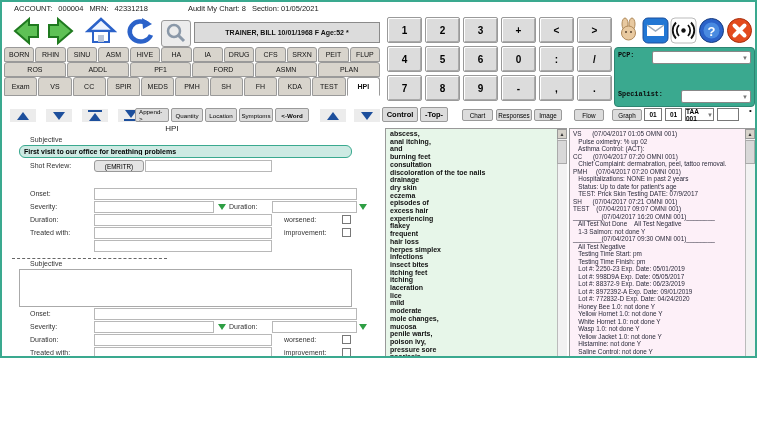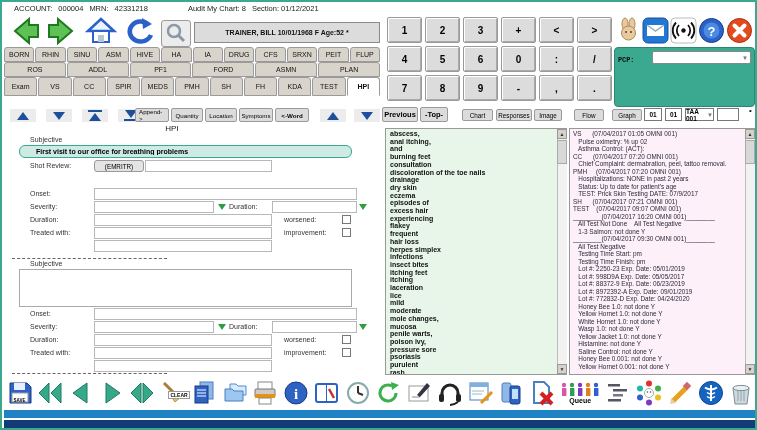--- a/index.html
+++ b/index.html
@@ -1,17 +1,17 @@
 <!DOCTYPE html>
 <html><head>
 <meta charset="utf-8">
 <style>
   * { margin:0; padding:0; box-sizing:border-box; }
   body { font-family:"Liberation Sans", sans-serif; background:#fff; }
-  #win { position:relative; width:757px; height:430px; border:2px solid #3aa98f; background:#fff; overflow:hidden; }
+  #win { position:relative; width:757px; height:358px; border:2px solid #3aa98f; background:#fff; overflow:hidden; }
 
   
   .statusbar { position:absolute; top:2px; left:12px; font-size:7.5px; color:#222; display:flex; gap:6px; align-items:center; }
   .statusbar .sp { width:28px; }
 
   
   .navicons { position:absolute; top:14px; left:5px; display:flex; gap:5px; align-items:center; }
   .srchbtn { width:30px; height:27px; background:#ececec; border:1px solid #9a9a9a; border-radius:3px; display:flex; align-items:center; justify-content:center; }
 
   .patientbar { position:absolute; left:192px; top:20px; width:186px; height:21px; background:#dcdcdc; border:1px solid #8a8a8a; display:flex; align-items:center; justify-content:center; font-size:7px; font-weight:bold; color:#111; }
@@ -26,21 +26,21 @@
   
   .tabrow { position:absolute; left:2px; width:377px; display:flex; }
   .tabrow1 { top:45px; height:15px; }
   .tabrow2 { top:60px; height:15px; }
   .tabrow3 { top:75px; height:19px; }
   .tab { flex:1; background:#d8d4cc; border:1px solid #9a9a9a; border-radius:3px 3px 0 0; font-size:7px; display:flex; align-items:center; justify-content:center; color:#111; margin-right:1px; white-space:nowrap; cursor:default; }
   .tab.active { background:#fff; font-weight:bold; border-bottom-color:#fff; }
 
   
   .contactbox { position:absolute; left:612px; top:45px; width:141px; height:60px; background:#3aa98f; border:1px solid #2e8572; border-radius:4px; padding:3px 3px; display:flex; flex-direction:column; justify-content:space-between; }
-  .crow { display:flex; align-items:flex-end; gap:18px; }
+  .crow { display:flex; align-items:flex-start; gap:18px; }
   .clabel { font-family:"Liberation Mono", monospace; font-weight:bold; font-size:6.8px; color:#0a0a0a; white-space:nowrap; }
   .combo { flex:1; background:#fff; border:1px solid #888; border-radius:2px; height:13px; display:flex; align-items:center; justify-content:space-between; padding:0 2px; font-size:6.3px; font-weight:bold; color:#13335c; overflow:hidden; white-space:nowrap; }
   .caret { font-size:6px; color:#777; line-height:1; }
 
   
   .scrlbtn { position:absolute; top:107px; width:26px; height:13px; background:#ececec; display:flex; align-items:center; justify-content:center; cursor:default; }
   .tri-up { width:0; height:0; border-left:6px solid transparent; border-right:6px solid transparent; border-bottom:8px solid #1d4f9c; }
   .tri-dn { width:0; height:0; border-left:6px solid transparent; border-right:6px solid transparent; border-top:8px solid #1d4f9c; }
   .bar { width:14px; height:2px; background:#1d4f9c; }
   .stack { display:flex; flex-direction:column; align-items:center; gap:1px; }
@@ -51,21 +51,21 @@
 
   
   .rbtn { position:absolute; background:#dcdcdc; border:1px solid #9a9a9a; border-radius:2px; font-size:6.3px; display:flex; align-items:center; justify-content:center; cursor:default; }
   .rbig { top:105px; height:15px; font-size:7.5px; font-weight:bold; }
   .rsm { top:107px; height:12px; }
   .wbox { position:absolute; top:106px; height:13px; background:#fff; border:1px solid #777; font-size:6.5px; font-weight:bold; display:flex; align-items:center; justify-content:center; gap:1px; }
 
   
   .flabel { position:absolute; font-size:7px; color:#333; white-space:nowrap; }
   .finput { position:absolute; background:#fff; border:1px solid #b8b8b8; height:12px; font-size:7px; font-family:"Liberation Sans", sans-serif; padding:0 2px; }
-  .subjinput { position:absolute; left:17px; width:333px; height:13px; background:#cdeae3; border:1.5px solid #3aa98f; border-radius:6px; font-size:7px; font-weight:bold; padding:0 16px; font-family:"Liberation Sans", sans-serif; color:#000; }
+  .subjinput { position:absolute; left:17px; width:333px; height:13px; background:#cdeae3; border:1.5px solid #3aa98f; border-radius:6px; font-size:7px; font-weight:bold; padding:0 4px; font-family:"Liberation Sans", sans-serif; color:#000; }
   .shotbtn { position:absolute; left:92px; top:158px; width:50px; height:12px; background:#e4e4e4; border:1px solid #999; border-radius:3px; font-size:6.3px; display:flex; align-items:center; justify-content:center; cursor:default; }
   .gcaret { position:absolute; width:0; height:0; border-left:4px solid transparent; border-right:4px solid transparent; border-top:6px solid #2e9e44; }
   .cb { position:absolute; width:9px; height:9px; background:#fff; border:1px solid #777; }
   .dashed { position:absolute; left:10px; width:155px; border-top:1px dashed #666; }
   .bigta { position:absolute; left:17px; top:267px; width:333px; height:38px; background:#fff; border:1px solid #aaa; resize:none; }
 
   
   .greenlist { position:absolute; left:383px; top:126px; width:182px; height:247px; background:#e7f6e9; border:1px solid #999; overflow:hidden; padding:1px 12px 1px 4px; }
   .gitem { font-size:7px; font-weight:bold; line-height:7.7px; color:#111; white-space:nowrap; cursor:default; }
   .pinklist { position:absolute; left:567px; top:126px; width:186px; height:247px; background:#fdf0f8; border:1px solid #999; overflow:hidden; padding:1px 12px 1px 3px; }
@@ -91,21 +91,21 @@
 
 <div id="win">
 
   <div class="statusbar">
     <span>ACCOUNT:</span>
     <span>000004</span>
     <span>MRN:</span>
     <span>42331218</span>
     <span class="sp"></span>
     <span>Audit My Chart: 8</span>
-    <span>Section: 01/12/2021</span>
+    <span>Section: 01/05/2021</span>
   </div>
 
   <div class="navicons">
     <span><svg width="34" height="30">
           <polygon points="22,3 8,15 22,27 22,21 31,21 31,9 22,9" fill="#5ec155" stroke="#1f7a1f" stroke-width="2"></polygon>
         </svg></span>
     <span><svg width="34" height="30">
           <polygon points="12,3 26,15 12,27 12,21 3,21 3,9 12,9" fill="#5ec155" stroke="#1f7a1f" stroke-width="2"></polygon>
         </svg></span>
     <span><svg width="32" height="30">
@@ -229,20 +229,27 @@
     </div>
 
   <div class="contactbox">
     <div class="crow">
       <span class="clabel">PCP:</span>
       <span class="combo">
           <span></span>
           <span class="caret">▼</span>
         </span>
     </div>
+    <div class="crow">
+      <span class="clabel">Specialist:</span>
+      <span class="combo">
+          <span></span>
+          <span class="caret">▼</span>
+        </span>
+    </div>
   </div>
 
   <div class="scrlbtn" style="left:8px">
       <span class="tri-up"></span>
     </div>
   <div class="scrlbtn" style="left:44px">
       <span class="tri-dn"></span>
     </div>
   <div class="scrlbtn" style="left:80px">
       <span class="stack">
@@ -265,21 +272,21 @@
     <div class="mbtn bold" style="width:34px">&lt;-Word</div>
   </div>
   <div class="scrlbtn" style="left:318px">
       <span class="tri-up"></span>
     </div>
   <div class="scrlbtn" style="left:352px">
       <span class="tri-dn"></span>
     </div>
   <div class="hpilabel">HPI</div>
 
-  <div class="rbtn rbig" style="left:380px;width:36px">Previous</div>
+  <div class="rbtn rbig" style="left:380px;width:36px">Control</div>
   <div class="rbtn rbig" style="left:418px;width:28px">-Top-</div>
   <div class="rbtn rsm" style="left:460px;width:31px">Chart</div>
   <div class="rbtn rsm" style="left:494px;width:36px">Responses</div>
   <div class="rbtn rsm" style="left:532px;width:28px">Image</div>
   <div class="rbtn rsm" style="left:572px;width:30px">Flow</div>
   <div class="rbtn rsm" style="left:610px;width:30px">Graph</div>
   <div class="wbox" style="left:642px;width:18px">01</div>
   <div class="wbox" style="left:663px;width:17px">01</div>
   <div class="wbox" style="left:683px;width:29px">
       <span>TAA 001</span>

